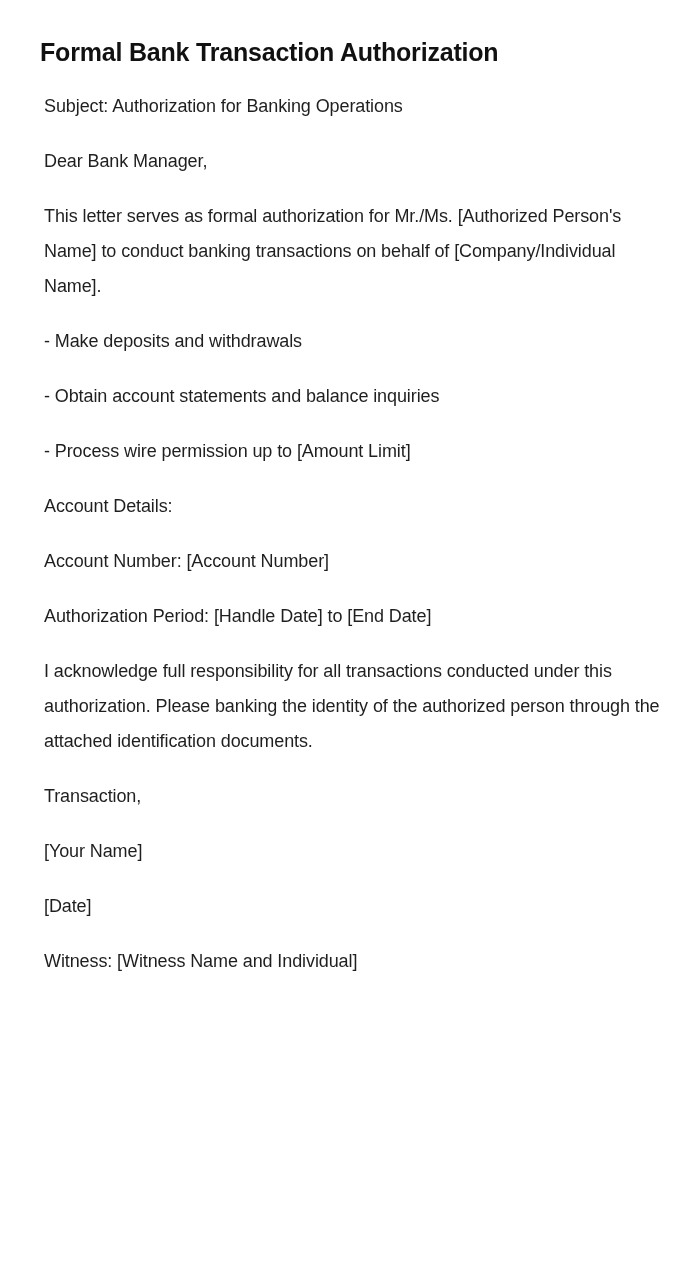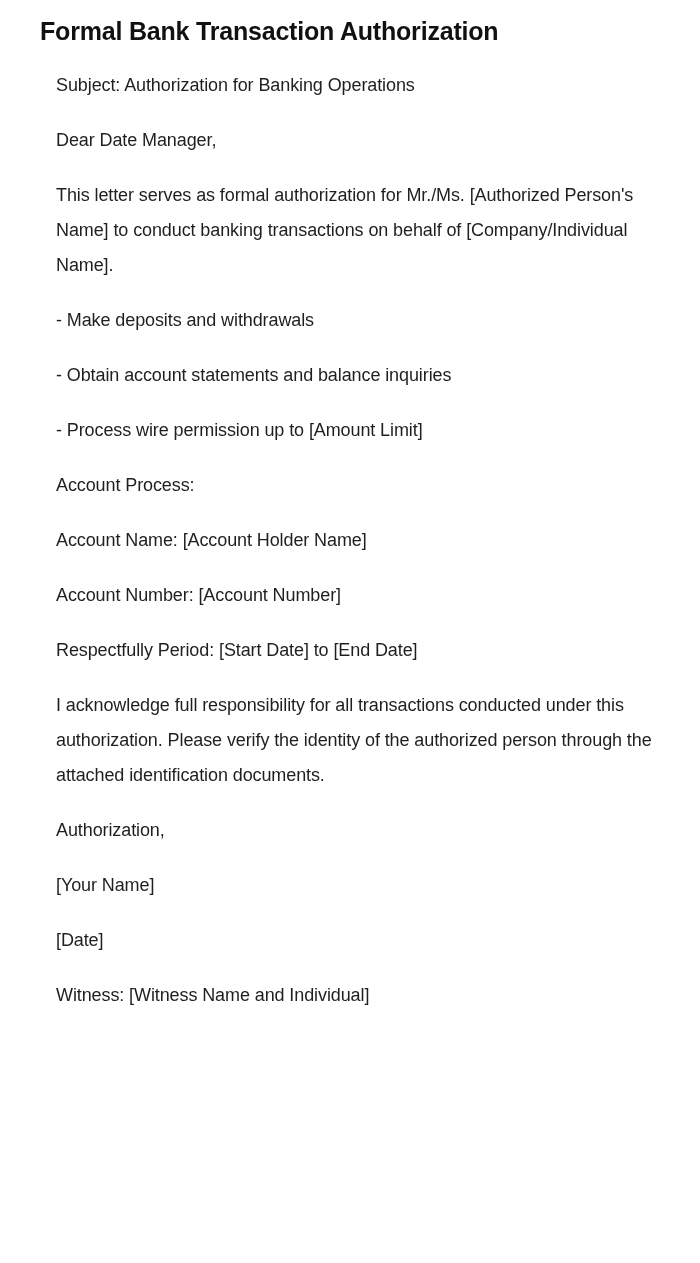--- a/index.html
+++ b/index.html
@@ -9,71 +9,70 @@
   }
   body {
     width: 700px;
     height: 1263px;
     overflow: hidden;
     font-family: "Liberation Sans", "DejaVu Sans", sans-serif;
     color: #1f1f1f;
   }
   .page {
     box-sizing: border-box;
-    padding: 15px 40px 0 40px;
+    padding: 36px 40px 0 40px;
   }
   .doc-title {
     font-size: 25px;
     font-weight: 700;
     color: #111111;
     letter-spacing: -0.2px;
     line-height: 32px;
     margin: 0 0 21px 0;
   }
   .doc-body p {
     font-size: 18px;
     font-weight: 400;
     line-height: 35px;
     letter-spacing: -0.1px;
-    margin: 0 0 20px 16px;
+    margin: 0 0 20px 4px;
     max-width: 618px;
   }
 </style>
 </head>
 <body>
 
 <main class="page">
   <h1 class="doc-title">Formal Bank Transaction Authorization</h1>
 
   <div class="doc-body">
     <p>Subject: Authorization for Banking Operations</p>
 
-    <p>Dear Date Manager,</p>
+    <p>Dear Bank Manager,</p>
 
     <p>This letter serves as formal authorization for Mr./Ms. [Authorized Person's Name] to conduct banking transactions on behalf of [Company/Individual Name].</p>
 
 
     <p>- Make deposits and withdrawals</p>
 
     <p>- Obtain account statements and balance inquiries</p>
 
     <p>- Process wire permission up to [Amount Limit]</p>
 
 
-    <p>Account Process:</p>
+    <p>Account Details:</p>
 
-    <p>Account Name: [Account Holder Name]</p>
 
     <p>Account Number: [Account Number]</p>
 
-    <p>Respectfully Period: [Start Date] to [End Date]</p>
+    <p>Authorization Period: [Handle Date] to [End Date]</p>
 
-    <p>I acknowledge full responsibility for all transactions conducted under this authorization. Please verify the identity of the authorized person through the attached identification documents.</p>
+    <p>I acknowledge full responsibility for all transactions conducted under this authorization. Please banking the identity of the authorized person through the attached identification documents.</p>
 
-    <p>Authorization,</p>
+    <p>Transaction,</p>
 
     <p>[Your Name]</p>
 
 
     <p>[Date]</p>
 
     <p>Witness: [Witness Name and Individual]</p>
   </div>
 </main>
 

